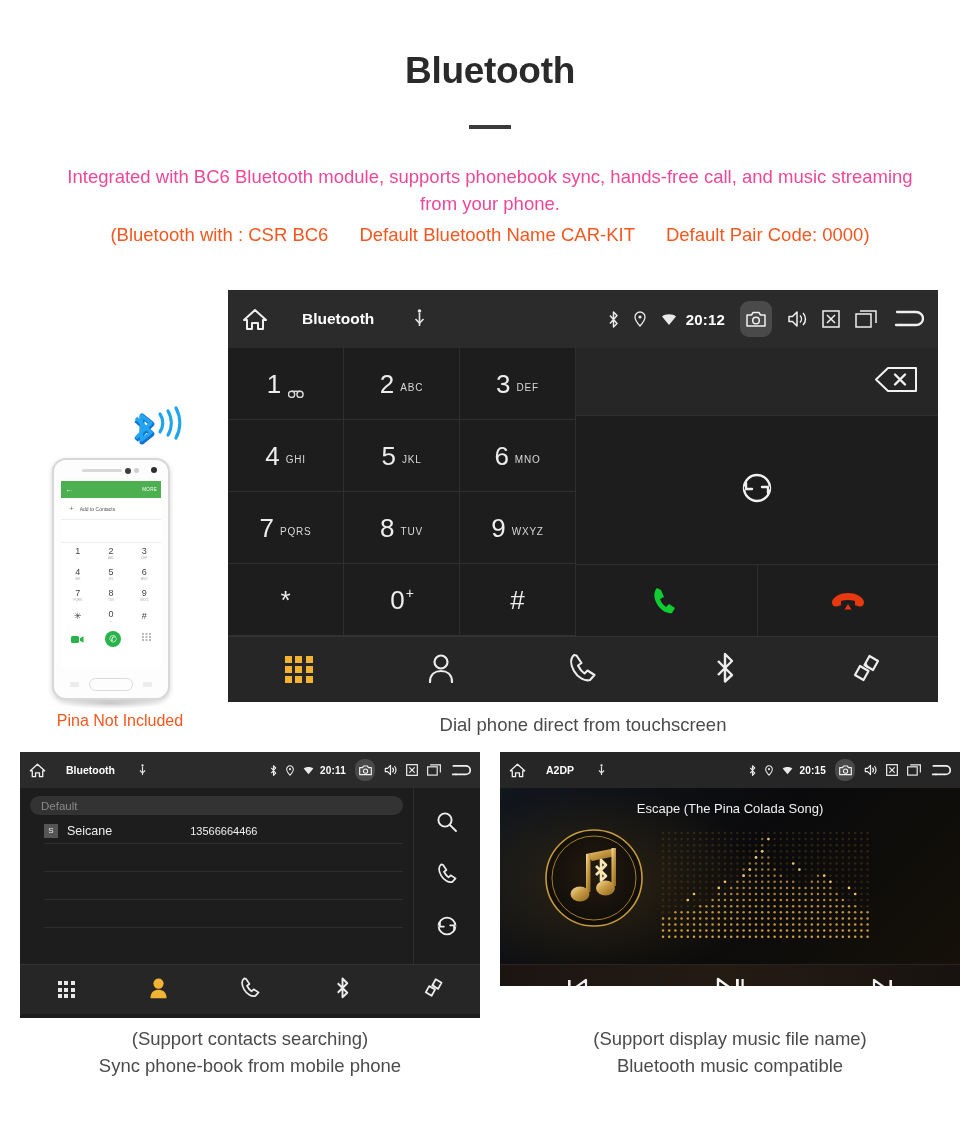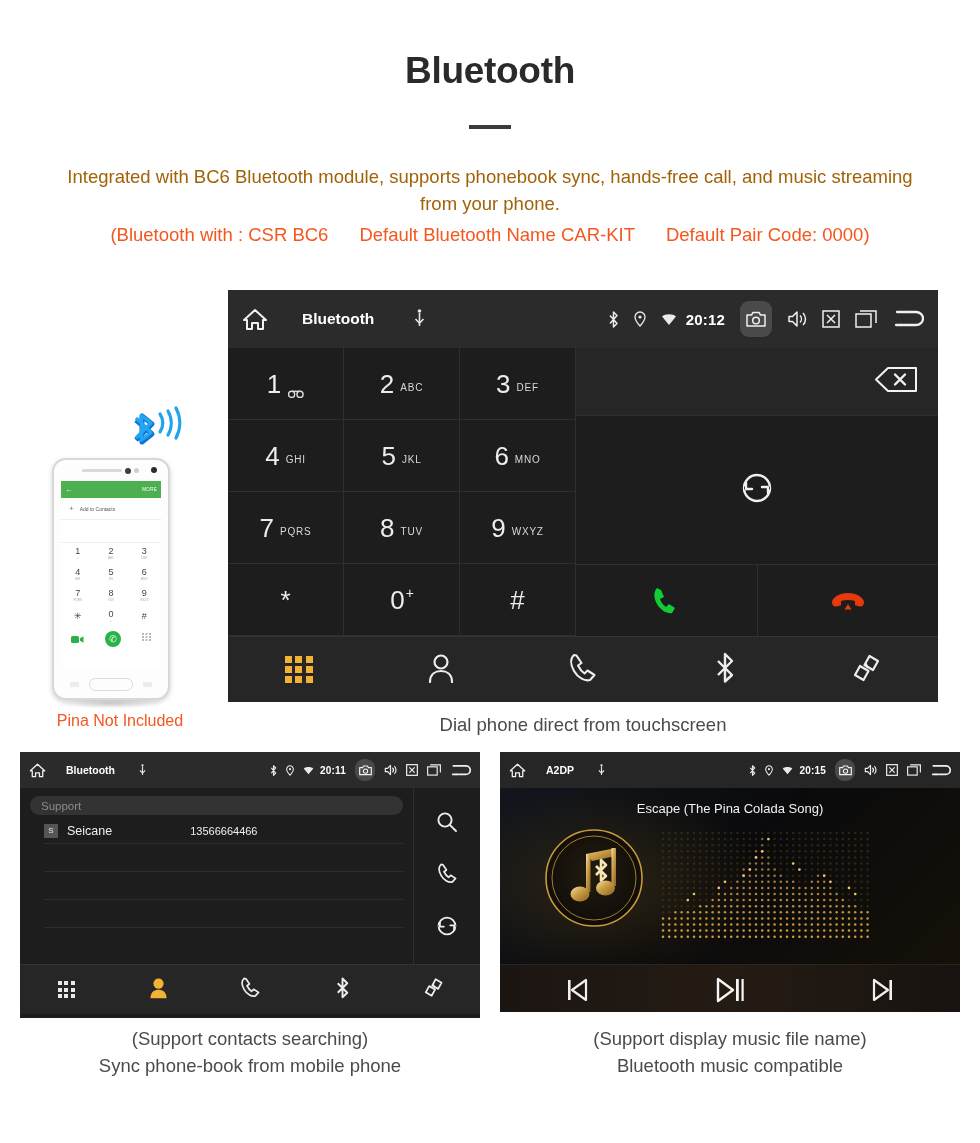--- a/index.html
+++ b/index.html
@@ -23,21 +23,21 @@
   .hdr-rule {
     width: 42px; height: 4px;
     background: #3a3a3a;
     margin: 33px auto 0 auto;
   }
   .hdr-desc {
     margin-top: 35px;
     text-align: center;
     font-size: 18.5px;
     line-height: 1.45;
-    color: #a16207;
+    color: #ec4899;
     padding: 0 52px;
   }
   .hdr-specs {
     margin-top: 6px;
     text-align: center;
     font-size: 18.5px;
     color: #f4571f;
     display: flex;
     justify-content: center;
     gap: 31px;
@@ -178,21 +178,21 @@
     font-size:8px; display:flex; align-items:center; justify-content:center;
     margin-right:9px;
   }
   .bl-name { font-size:12.5px; }
   .bl-num { font-size:11px; margin-left:78px; }
   .bl-empty { height:28px; margin:0 10px 0 24px; border-bottom:1px solid #2e2e2e; }
   .bl-side { width:66px; display:flex; flex-direction:column; align-items:center; justify-content:space-around; padding:10px 0;}
   .panel-bl .tabbar { height:50px; }
 
   
-  .panel-br { position:absolute; left:500px; top:752px; width:460px; height:260px; }
+  .panel-br { position:absolute; left:500px; top:752px; width:460px; height:234px; }
   .panel-br .statusbar { height:36px; padding:0 9px; background:#262626; }
   .panel-br .sb-left .sb-title { font-size:10.5px; margin-left:20px; }
   .panel-br .sb-left .usb { margin-left:24px; }
   .panel-br .sb-right > * { margin-left:9px; }
   .panel-br .sb-time { font-size:10px; margin-left:6px; }
   .panel-br .sb-cam { width:20px; height:22px; }
   .br-stage {
     height:176px; position:relative; overflow:hidden;
     background:
       radial-gradient(ellipse 230px 140px at 22% 55%, rgba(70,55,20,.55) 0%, rgba(0,0,0,0) 70%),
@@ -621,21 +621,21 @@
               <path d="M9 16 L24 16 A7 6.5 0 0 0 24 3 L5 3" fill="none" stroke="#f0f0f0" stroke-width="2.6" stroke-linecap="round"></path>
               <path d="M9 16 L4 16" stroke="#f0f0f0" stroke-width="2.6" stroke-linecap="round"></path>
             </svg>
           </span>
       </div>
     </div>
 
     <div class="bl-body">
       <div class="bl-main">
         <div class="bl-search">
-          <span>Support</span>
+          <span>Default</span>
         </div>
         <div class="bl-row">
           <span class="bl-avatar">S</span>
           <span class="bl-name">Seicane</span>
           <span class="bl-num">13566664466</span>
         </div>
         <div class="bl-empty"></div>
         <div class="bl-empty"></div>
         <div class="bl-empty"></div>
       </div>

